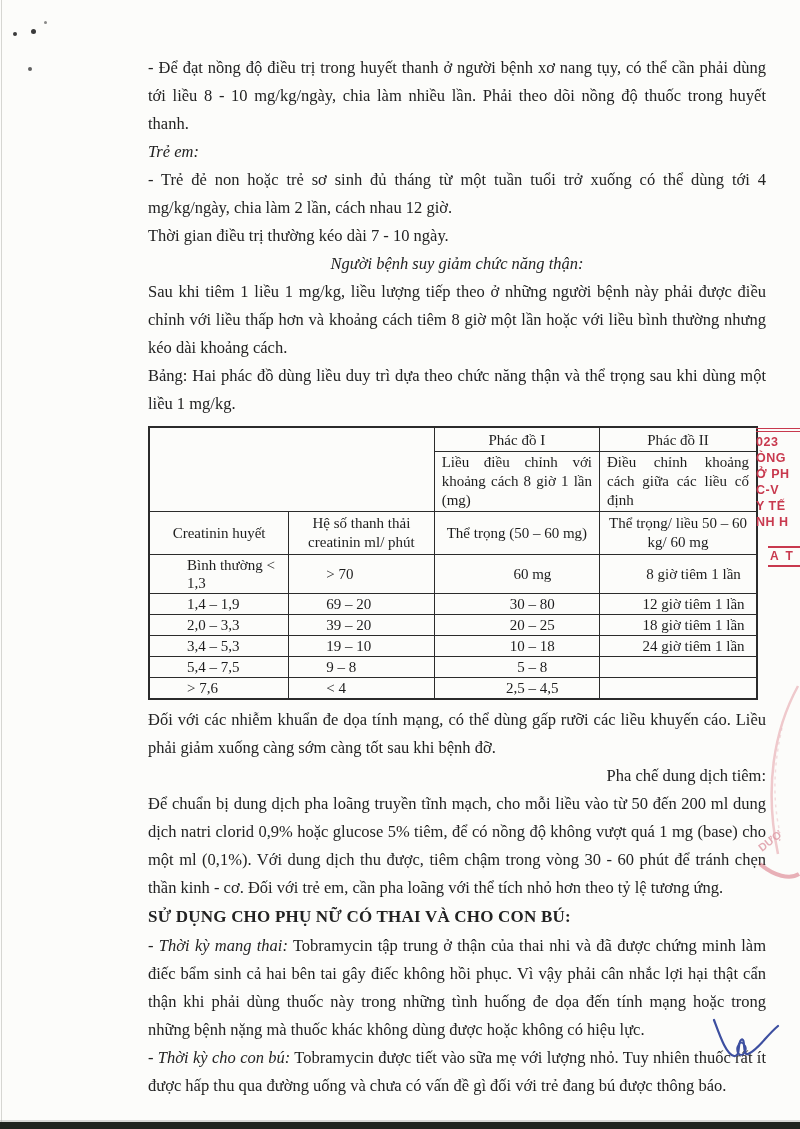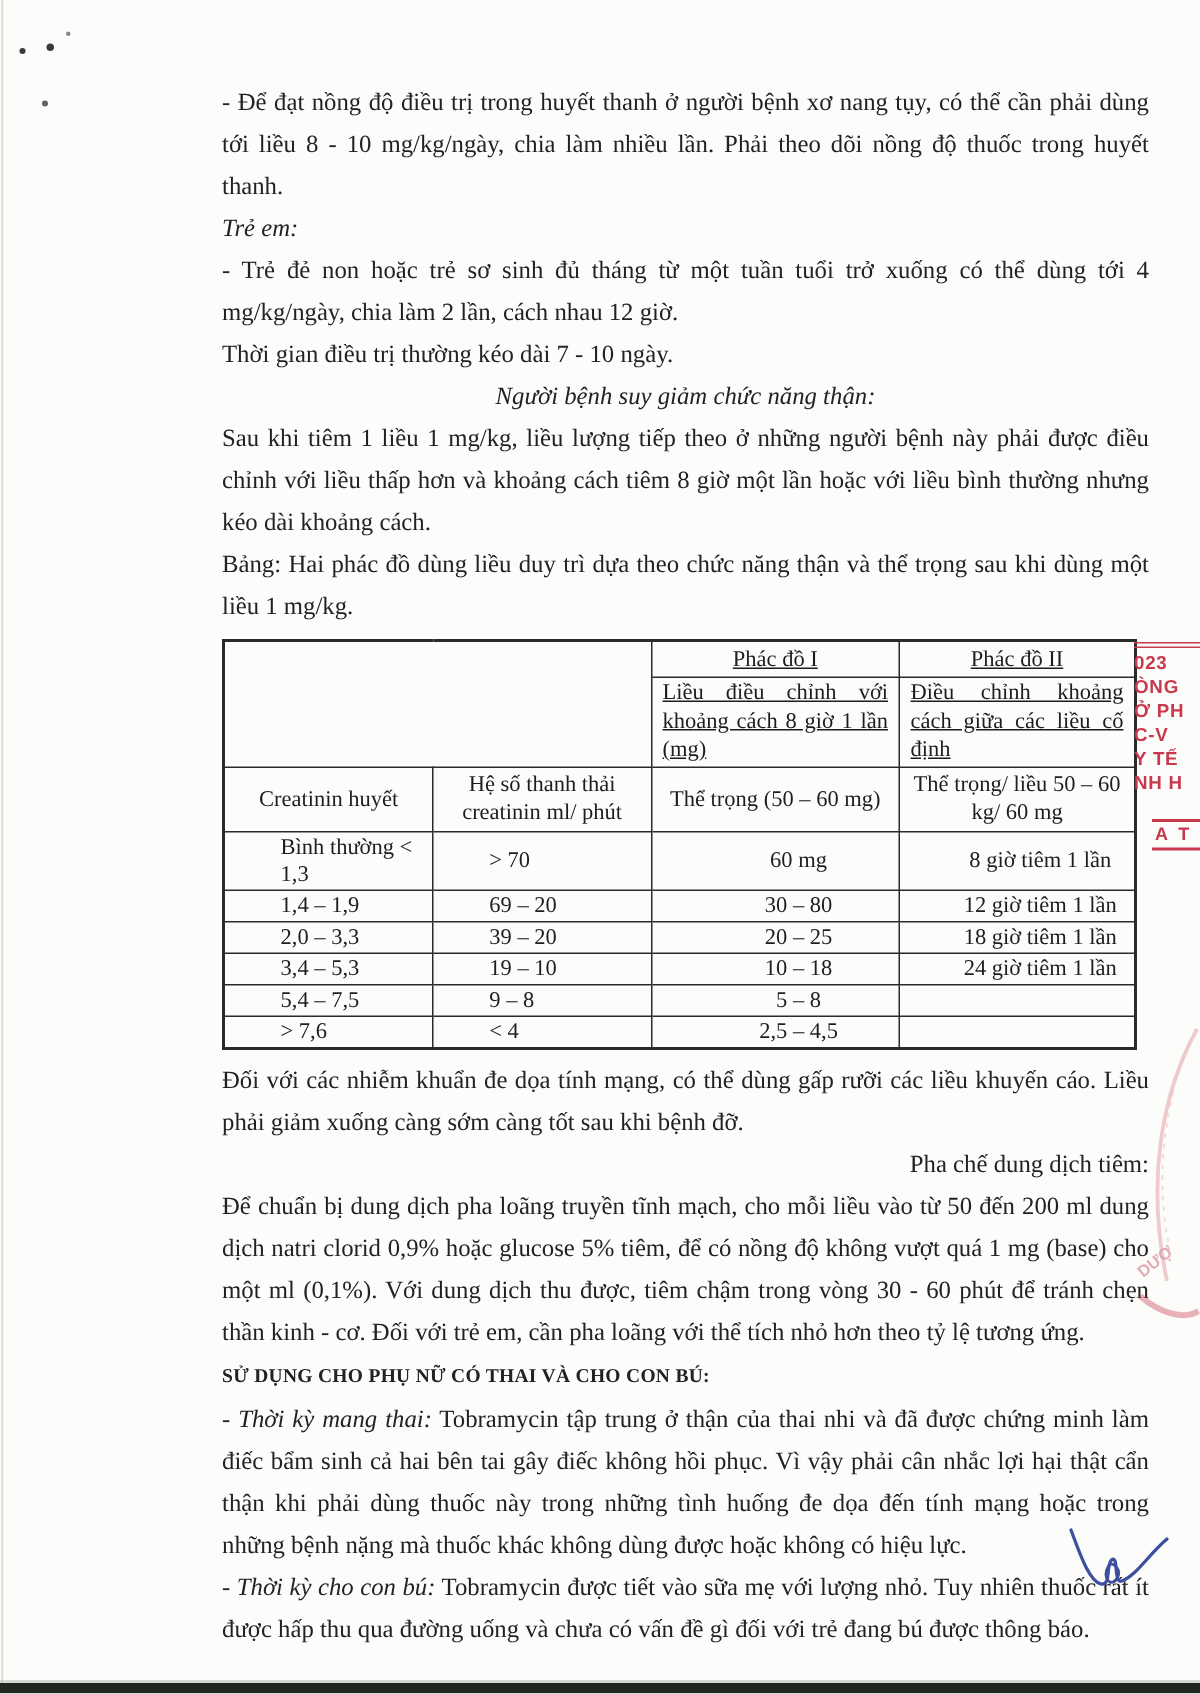--- a/index.html
+++ b/index.html
@@ -10,30 +10,30 @@
   .left-edge{position:absolute;left:1px;top:0;width:1px;height:1129px;background:#d6d6d2;}
   .bottom-bar{position:absolute;left:0;bottom:0;width:800px;height:7px;background:#1f251f;}
   .bottom-bar-fade{position:absolute;left:0;bottom:7px;width:800px;height:2px;background:#aab0aa;opacity:.45;}
   .speck{position:absolute;background:#3a3a3a;border-radius:50%;}
   .content{
     position:absolute;left:108px;top:54px;width:618px;
     font-size:16.5px;line-height:28px;margin-left:40px;
   }
   .content p{margin:0;text-align:justify;}
   .lead-italic{font-style:italic;}
-  .doc-heading{font-weight:bold;text-align:center;font-size:13px;line-height:30px;letter-spacing:.2px;}
+  .doc-heading{font-weight:bold;text-align:center;font-size:17px;line-height:30px;letter-spacing:.2px;}
   
   table.dose{
     border-collapse:collapse;margin:8px 0 6px 0;width:610px;
     font-size:15px;line-height:18px;border:2px solid #2b2b2b;color:#1d1d1d;
   }
   table.dose td{border:1px solid #2b2b2b;padding:1px 6px;vertical-align:middle;}
   table.dose td.c{text-align:center;}
-  table.dose td.j{text-align:justify;line-height:19px;padding:1px 7px;text-decoration:underline;}
-  table.dose tr.hdr1 td{height:21px;text-decoration:underline;}
+  table.dose td.j{text-align:justify;line-height:19px;padding:1px 7px;}
+  table.dose tr.hdr1 td{height:21px;}
   table.dose tr.hdr3 td{line-height:19px;padding:2px 6px;}
   table.dose tr.body td{height:17px;padding-left:37px;}
   
   .stamp{position:absolute;left:756px;top:426px;width:44px;color:#c8394e;
     font-family:"Liberation Sans", sans-serif;font-weight:bold;text-align:left;}
   .stamp .rule{height:1.5px;background:#c8394e;margin:1.5px 0;}
   .stamp .line{font-size:12.5px;line-height:16px;letter-spacing:.5px;white-space:nowrap;}
   .stamp-badge{position:absolute;left:768px;top:546px;width:34px;color:#c8394e;
     font-family:"Liberation Sans", sans-serif;font-weight:bold;font-size:12px;
     border-top:2.5px solid #c8394e;border-bottom:2.5px solid #c8394e;

